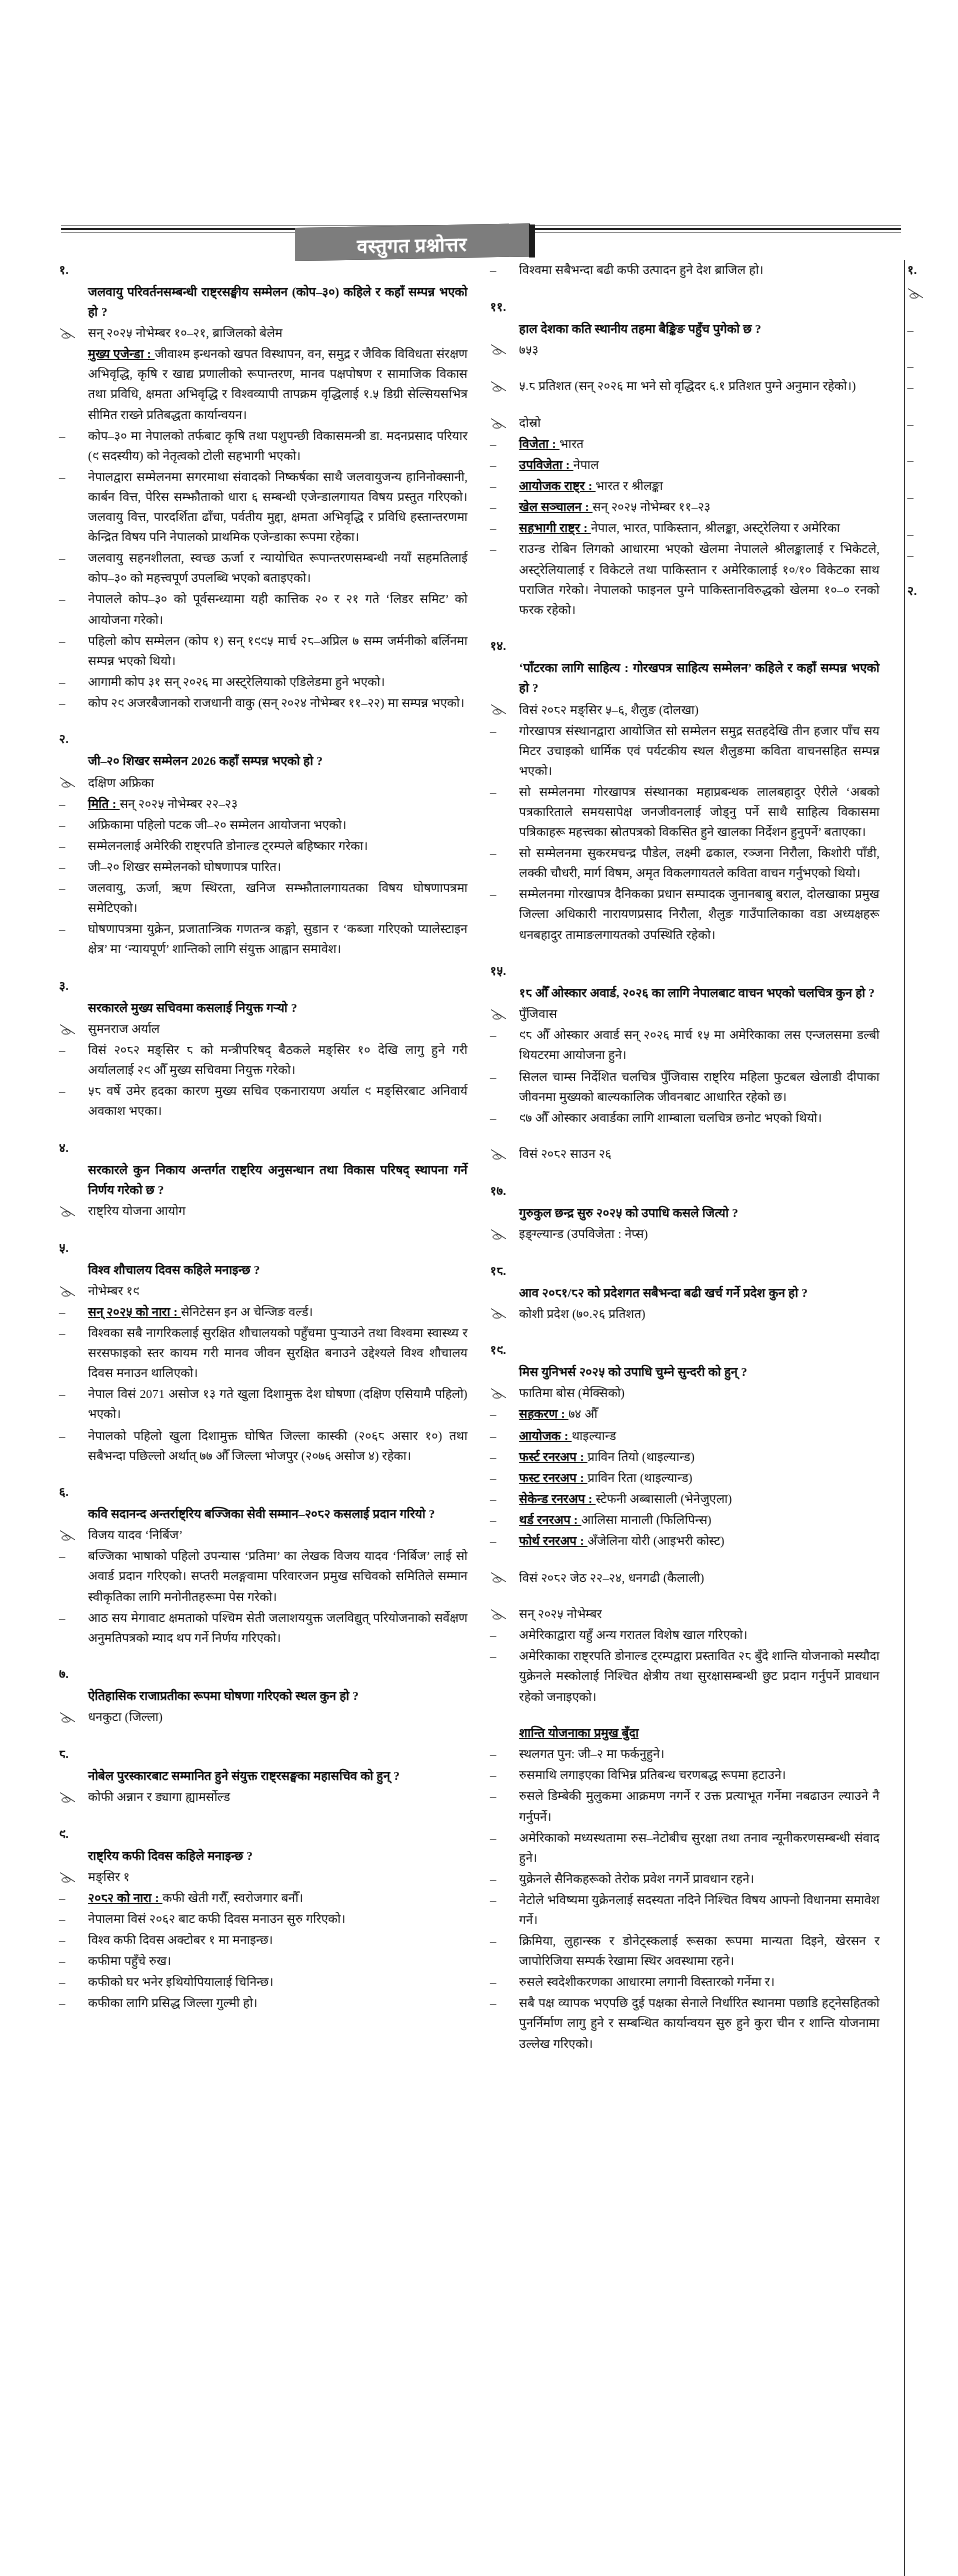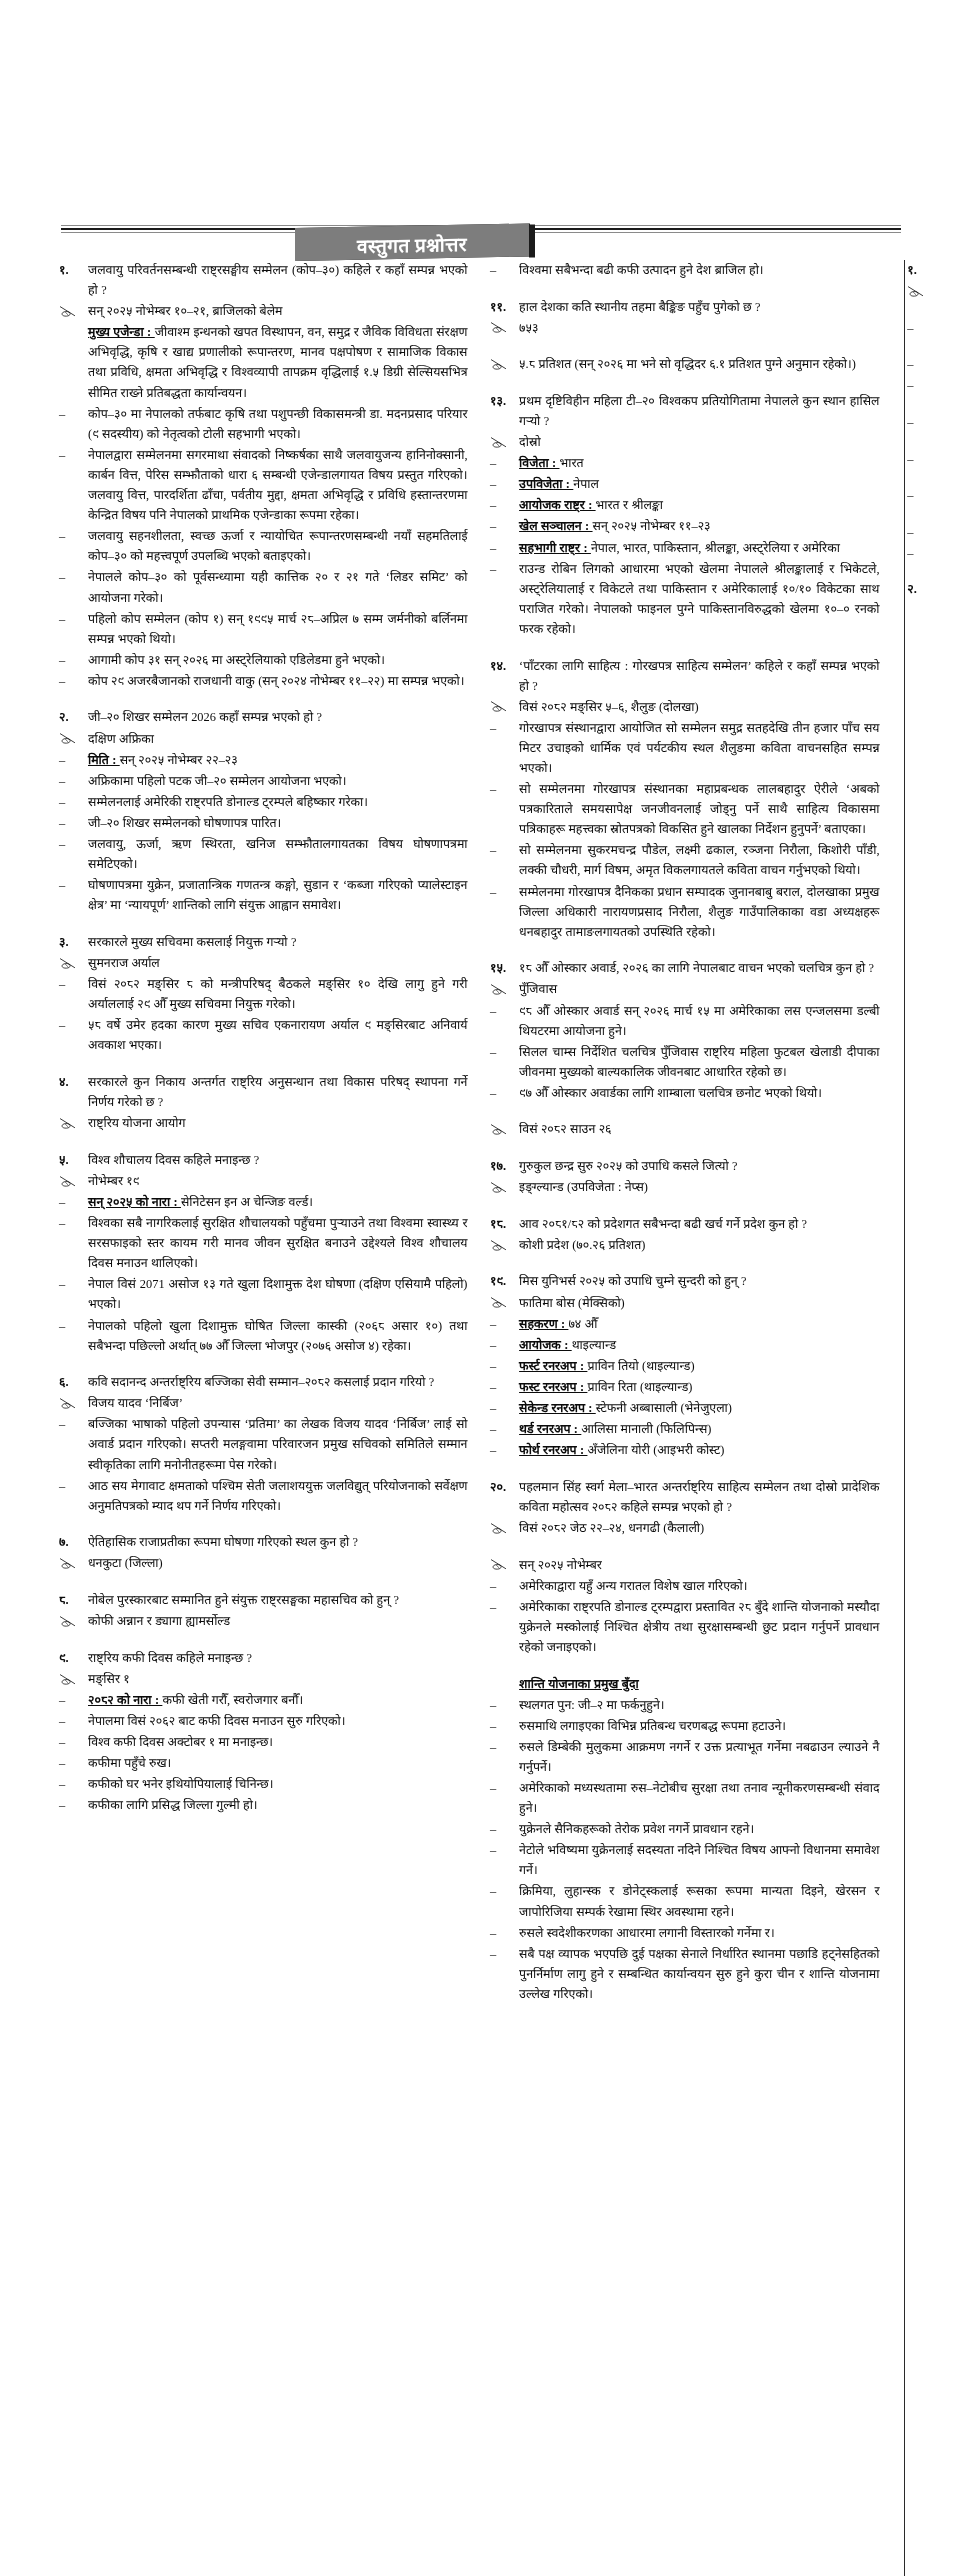--- a/index.html
+++ b/index.html
@@ -103,21 +103,21 @@
   }
   .marker.dash{font-size:12.4px;}
   .body-txt{
     flex:1 1 auto;
     font-size:12.4px;
     line-height:1.62;
     text-align:justify;
     text-justify:inter-word;
     word-spacing:0.02em;
   }
-  .q .body-txt{font-weight:400;}
+  .q .body-txt{font-weight:700;margin-top:22px;}
   .q .marker{font-weight:700;}
   .ans .body-txt{font-weight:400;font-family:Liberation Serif, serif;}
   .lead{font-weight:700;text-decoration:underline;}
   .blk{height:15.5px;}
 
   
   .quill{
     display:inline-block;
     width:17.5px;height:12.4px;
     position:relative;
@@ -401,24 +401,20 @@
         <div class="blk"></div>
         <div class="item ans">
           <div class="marker"><span class="quill"><svg viewBox="0 0 34 24" width="17.5" height="12.4" aria-hidden="true">
                 <path d="M2 3 L31 21" stroke="#111" stroke-width="1.6" fill="none"></path>
                 <path d="M9 21 C6 20 5 17 7 15 C10 12 16 12 20 14 C22 15 22 18 20 20 C17 22 12 22 9 21 Z" fill="none" stroke="#111" stroke-width="1.5"></path>
                 <path d="M12 14 C14 15 16 17 17 19" stroke="#111" stroke-width="1.2" fill="none"></path>
               </svg></span></div>
           <div class="body-txt">५.८ प्रतिशत (सन् २०२६ मा भने सो वृद्धिदर ६.१ प्रतिशत पुग्ने अनुमान रहेको।)</div>
         </div>
         <div class="blk"></div>
-        <div class="item q">
-          <div class="marker">१३.</div>
-          <div class="body-txt">प्रथम दृष्टिविहीन महिला टी–२० विश्वकप प्रतियोगितामा नेपालले कुन स्थान हासिल गर्‍यो ?</div>
-        </div>
         <div class="item ans">
           <div class="marker"><span class="quill"><svg viewBox="0 0 34 24" width="17.5" height="12.4" aria-hidden="true">
                 <path d="M2 3 L31 21" stroke="#111" stroke-width="1.6" fill="none"></path>
                 <path d="M9 21 C6 20 5 17 7 15 C10 12 16 12 20 14 C22 15 22 18 20 20 C17 22 12 22 9 21 Z" fill="none" stroke="#111" stroke-width="1.5"></path>
                 <path d="M12 14 C14 15 16 17 17 19" stroke="#111" stroke-width="1.2" fill="none"></path>
               </svg></span></div>
           <div class="body-txt">दोस्रो</div>
         </div>
         <div class="item sub">
           <div class="marker dash">–</div>
@@ -568,24 +564,20 @@
         </div>
         <div class="item sub">
           <div class="marker dash">–</div>
           <div class="body-txt"><span class="lead">थर्ड रनरअप : </span>आलिसा मानाली (फिलिपिन्स)</div>
         </div>
         <div class="item sub">
           <div class="marker dash">–</div>
           <div class="body-txt"><span class="lead">फोर्थ रनरअप : </span>अँजेलिना योरी (आइभरी कोस्ट)</div>
         </div>
         <div class="blk"></div>
-        <div class="item q">
-          <div class="marker">२०.</div>
-          <div class="body-txt">पहलमान सिंह स्वर्ग मेला–भारत अन्तर्राष्ट्रिय साहित्य सम्मेलन तथा दोस्रो प्रादेशिक कविता महोत्सव २०८२ कहिले सम्पन्न भएको हो ?</div>
-        </div>
         <div class="item ans">
           <div class="marker"><span class="quill"><svg viewBox="0 0 34 24" width="17.5" height="12.4" aria-hidden="true">
                 <path d="M2 3 L31 21" stroke="#111" stroke-width="1.6" fill="none"></path>
                 <path d="M9 21 C6 20 5 17 7 15 C10 12 16 12 20 14 C22 15 22 18 20 20 C17 22 12 22 9 21 Z" fill="none" stroke="#111" stroke-width="1.5"></path>
                 <path d="M12 14 C14 15 16 17 17 19" stroke="#111" stroke-width="1.2" fill="none"></path>
               </svg></span></div>
           <div class="body-txt">विसं २०८२ जेठ २२–२४, धनगढी (कैलाली)</div>
         </div>
         <div class="blk"></div>
         <div class="item ans">

